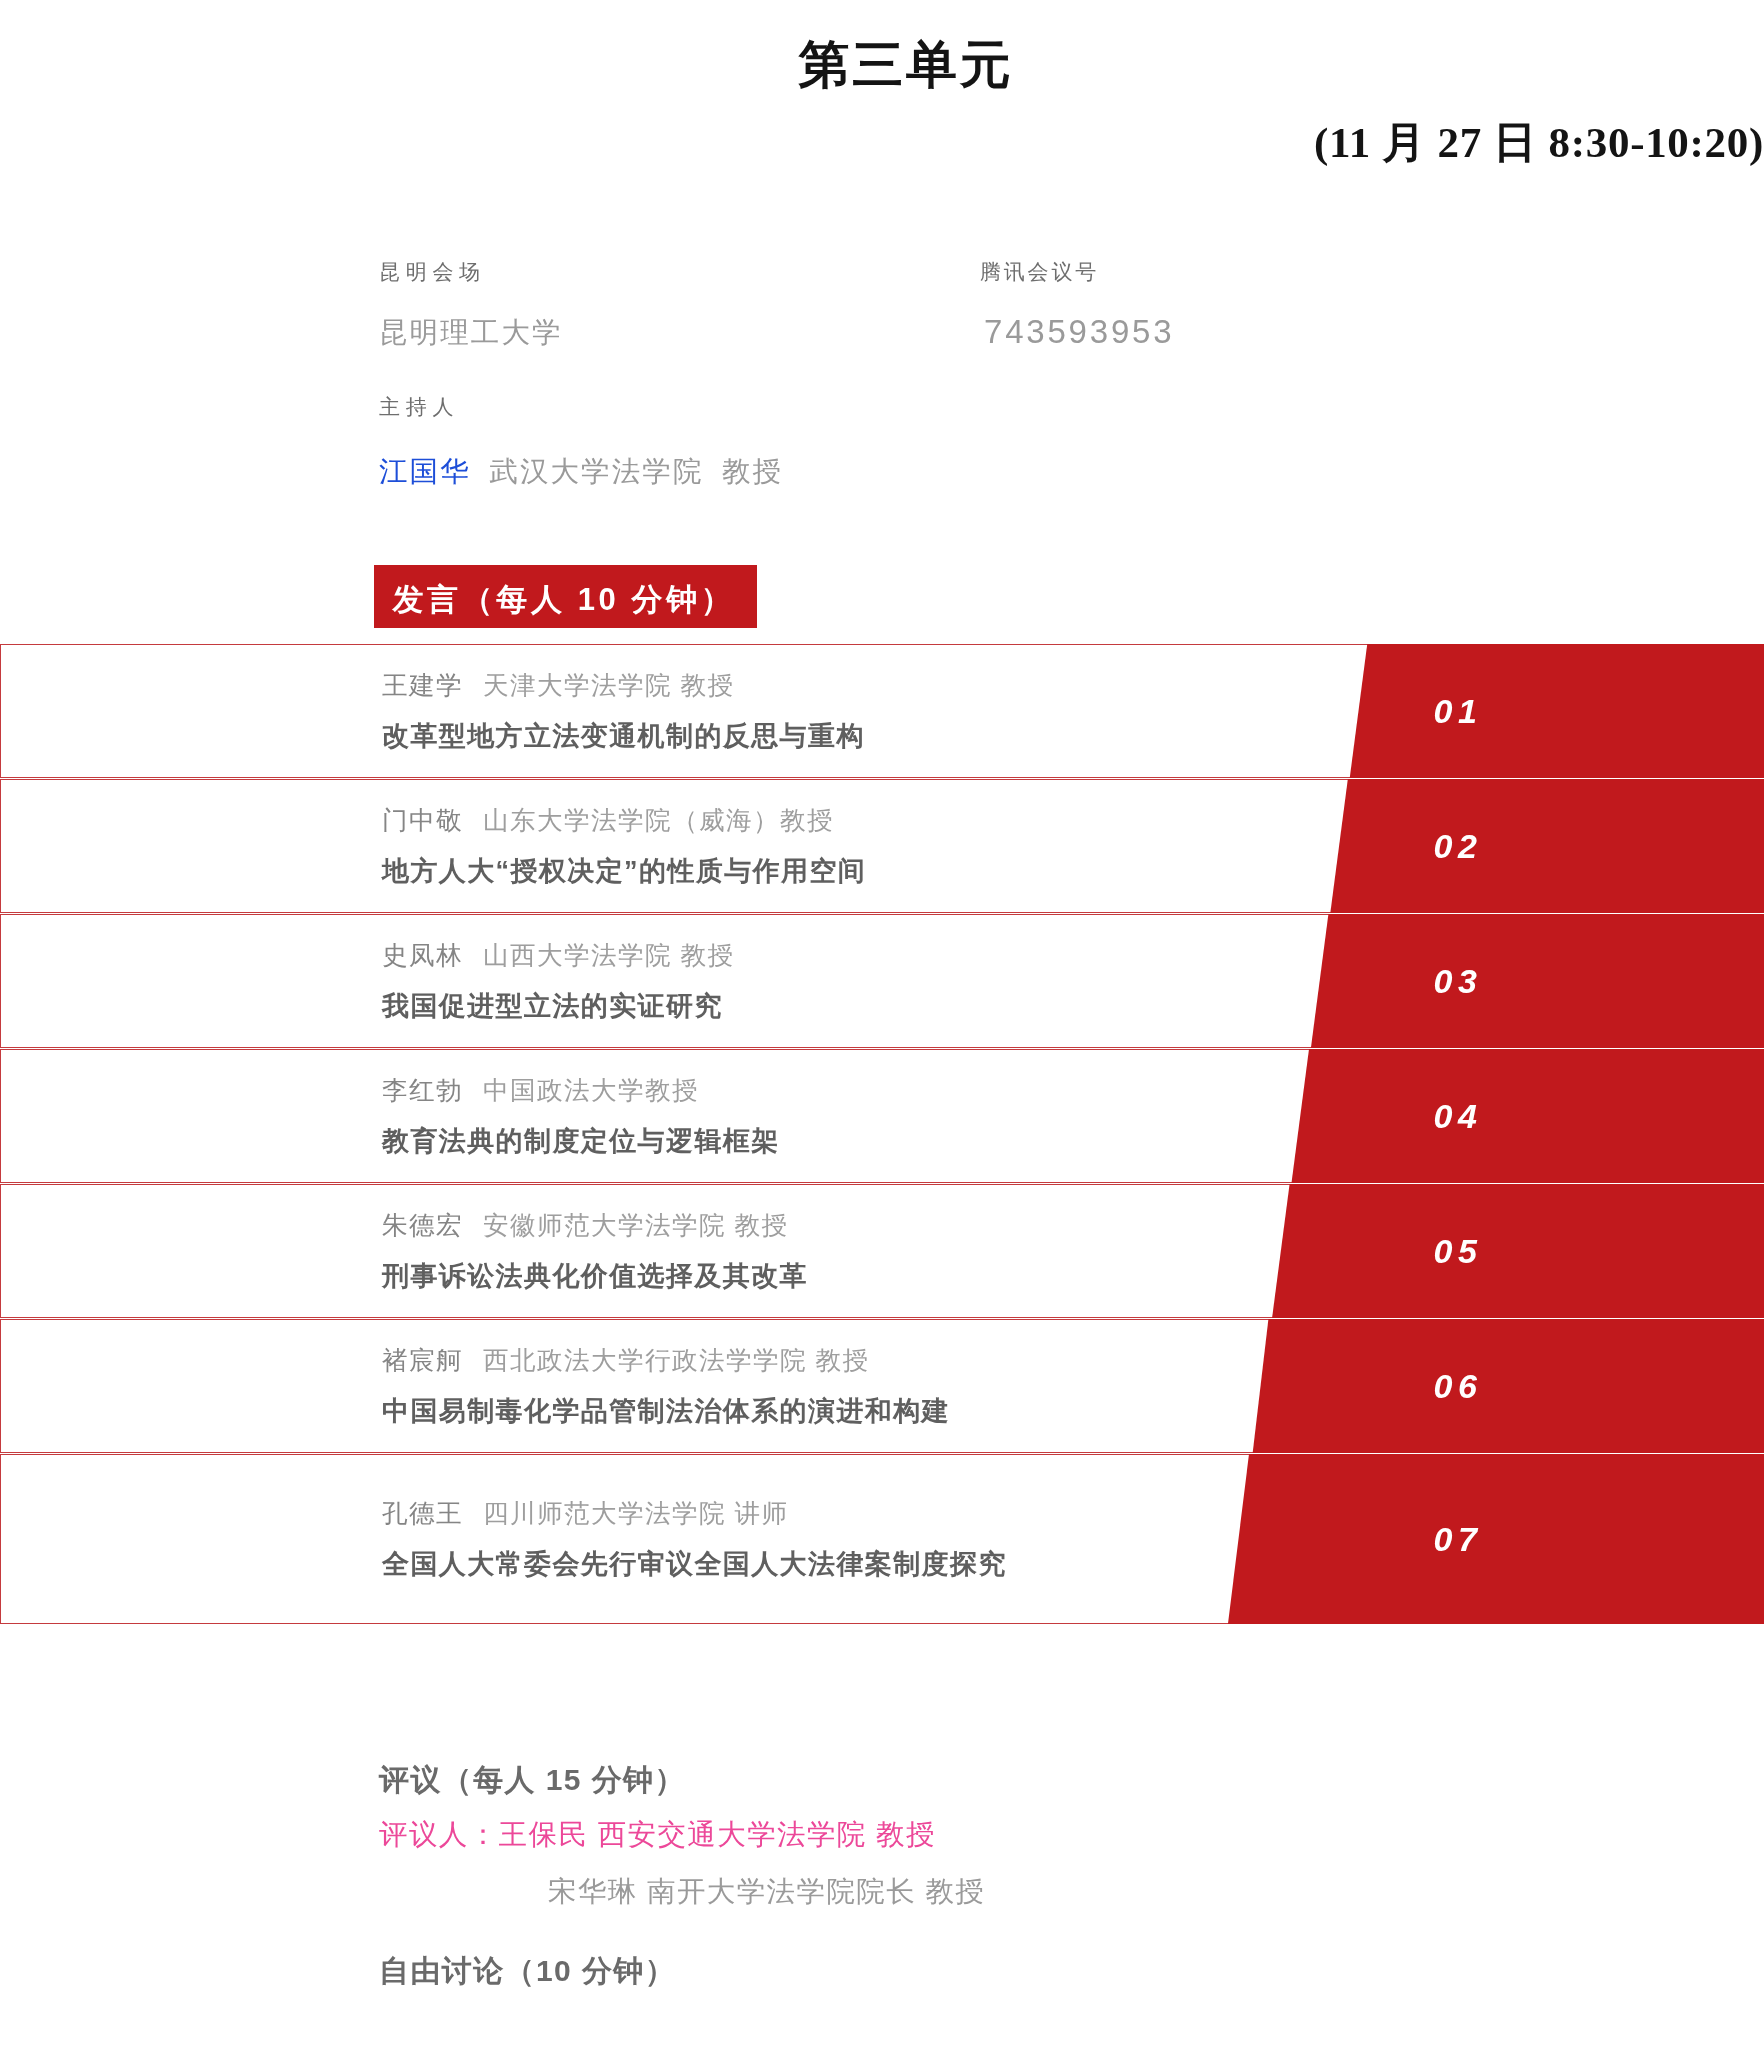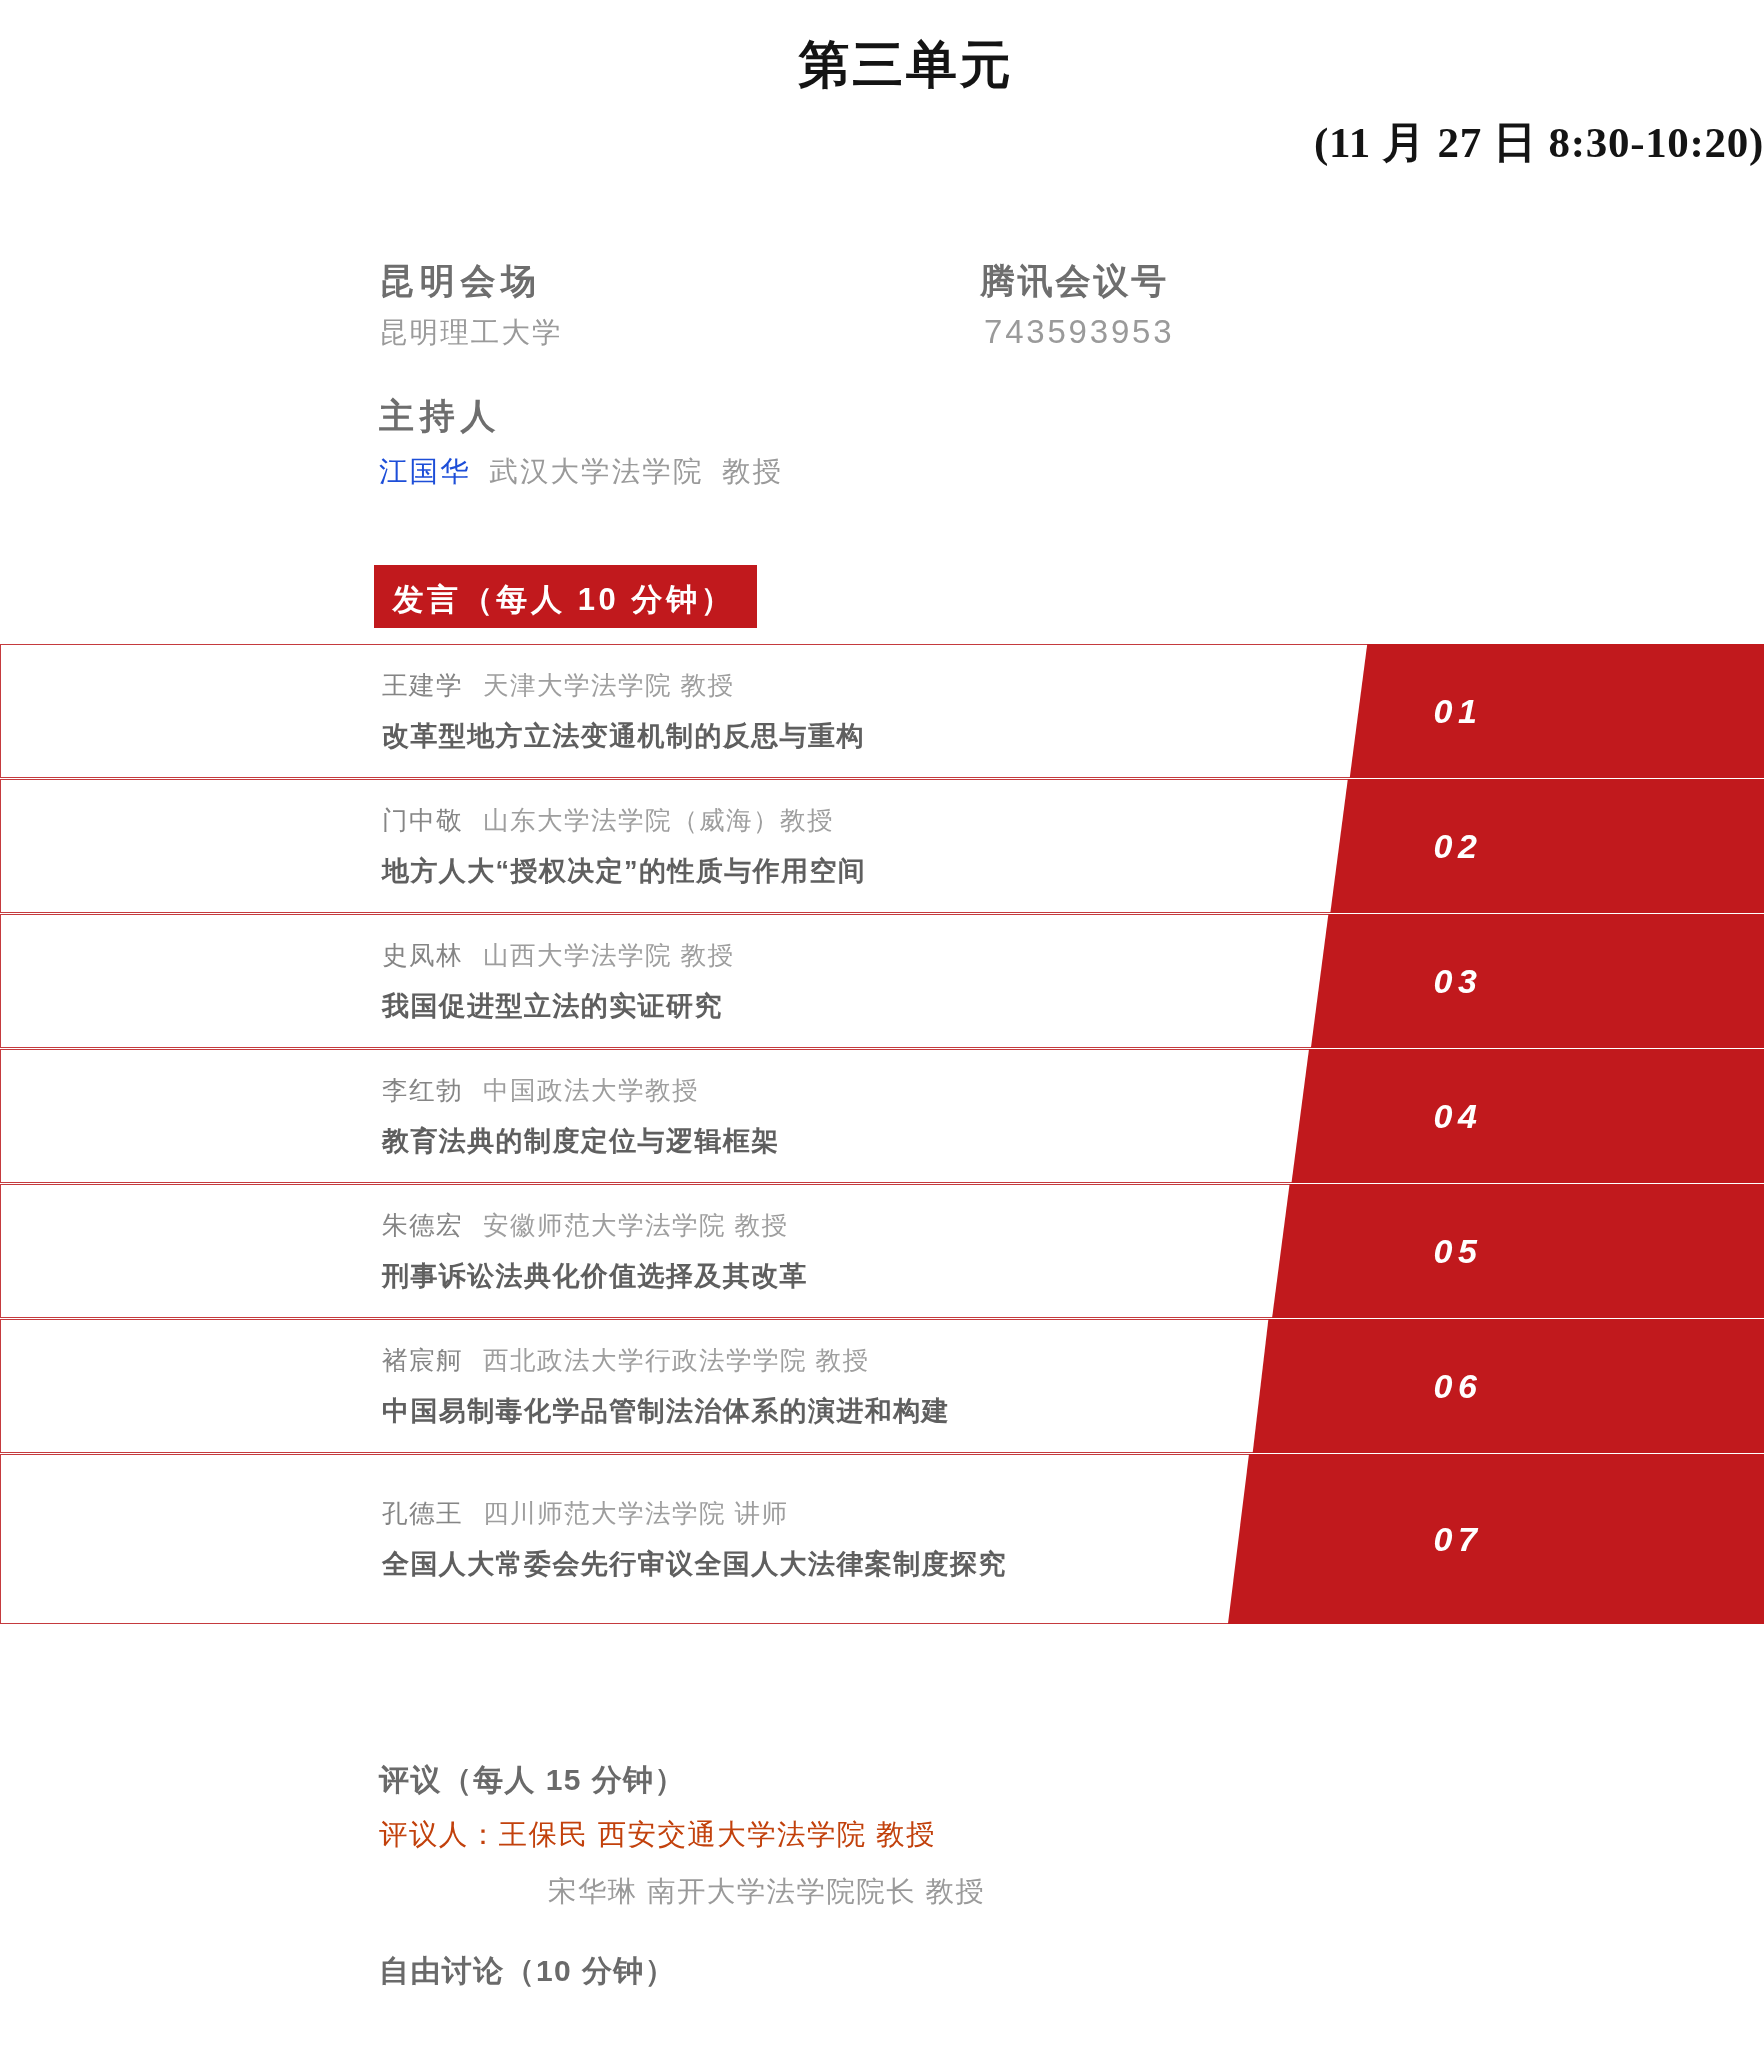--- a/index.html
+++ b/index.html
@@ -24,21 +24,21 @@
   .unit-time{
     position:absolute;top:114px;left:0;width:100%;
     text-align:right;
     font-family:"Liberation Serif",serif;
     font-weight:bold;font-size:43px;color:#141414;
     letter-spacing:0.7px;
   }
   
   .lbl{
     position:absolute;
-    font-weight:bold;font-size:35px;color:#6e6e6e;
+    font-weight:normal;font-size:21px;color:#6e6e6e;
     letter-spacing:5.7px;white-space:nowrap;
   }
   .val{
     position:absolute;
     font-size:28.5px;color:#9a9a9a;
     letter-spacing:2.1px;white-space:nowrap;
   }
   #venue-label{left:379px;top:258px;}
   #venue-value{left:379px;top:314px;}
   #meeting-label{left:980px;top:258px;letter-spacing:2.8px;}
@@ -96,21 +96,21 @@
   .row-line1{font-size:25.6px;color:#9e9e9e;letter-spacing:1.4px;white-space:nowrap;}
   .row-line1 .nm{color:#858585;margin-right:20px;}
   .row-line2{font-size:27px;font-weight:bold;color:#5f5f5f;letter-spacing:1.4px;white-space:nowrap;}
   
   .review-heading{
     position:absolute;left:379px;top:1760px;
     font-weight:bold;font-size:30px;color:#6a6a6a;letter-spacing:1.4px;
   }
   .review-line1{
     position:absolute;left:379px;top:1816px;
-    font-size:28.5px;color:#c2410c;letter-spacing:1.4px;white-space:nowrap;
+    font-size:28.5px;color:#ec4899;letter-spacing:1.4px;white-space:nowrap;
   }
   .review-line2{
     position:absolute;left:548px;top:1873px;
     font-size:28.5px;color:#9a9a9a;letter-spacing:1.4px;white-space:nowrap;
   }
   .free-discussion{
     position:absolute;left:379px;top:1951px;
     font-weight:bold;font-size:30px;color:#6a6a6a;letter-spacing:1.4px;
   }
 </style>

